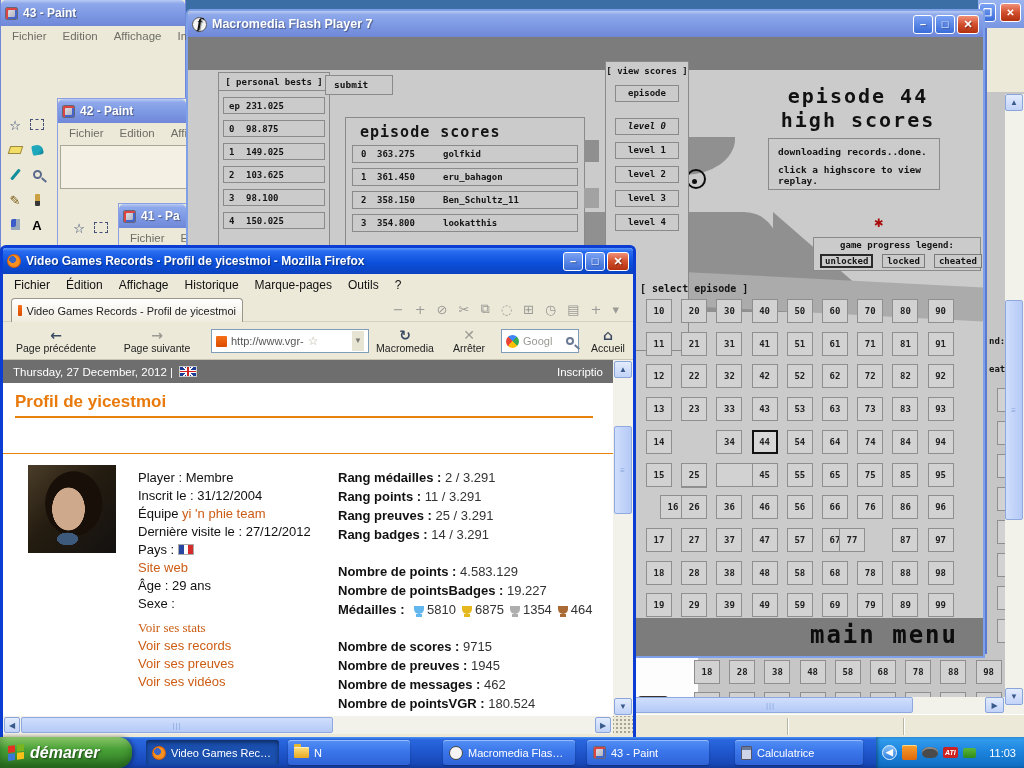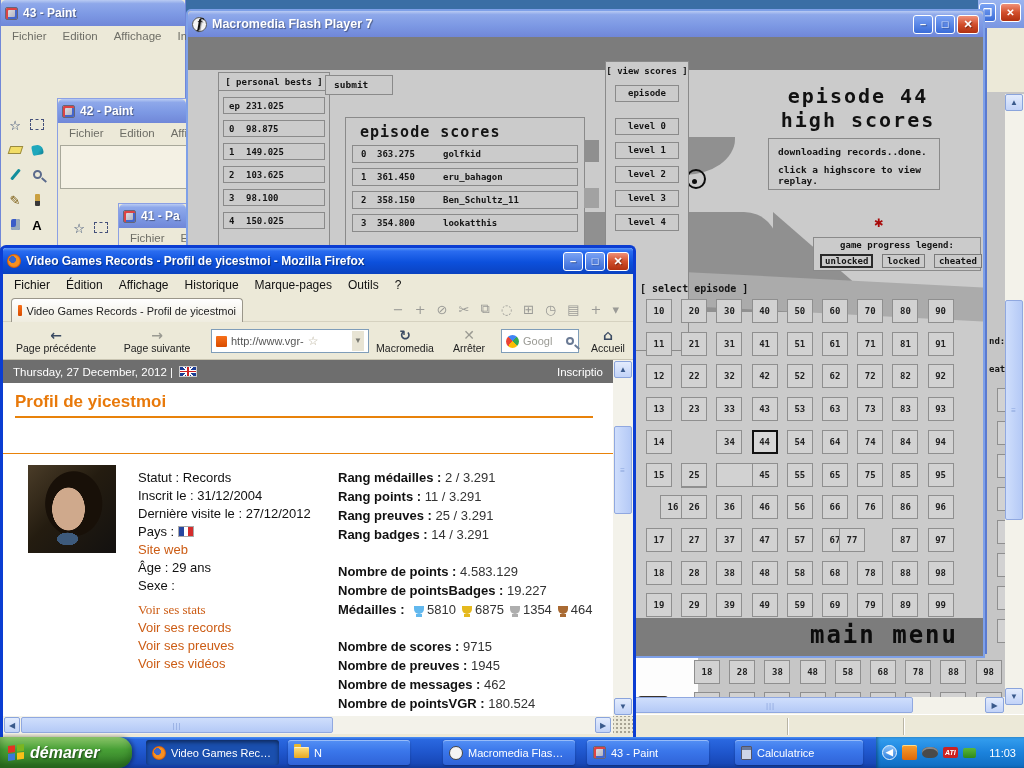--- a/index.html
+++ b/index.html
@@ -67,21 +67,21 @@
   .esrow{margin:5px 6px 0;height:18px;border:1px solid #8a8a8a;display:flex;align-items:center;font-size:9px;font-weight:bold;}
   .esr{width:24px;padding-left:8px;}
   .ess{width:66px;}
   .sb-block1{left:396px;top:103px;width:15px;height:22px;background:#8f8f8f;}
   .sb-block2{left:396px;top:151px;width:15px;height:20px;background:#a2a2a2;}
   .vs-panel{left:417px;top:24px;width:84px;height:290px;}
   .vs-head{font-size:9px;font-weight:bold;text-align:center;padding-top:4px;}
   .vsbtn{margin:7px auto 0;width:64px;height:17px;border:1px solid #8a8a8a;font-size:9px;font-weight:bold;
     text-align:center;line-height:15px;background:#cbcbcb;}
   .vsbtn.first{margin-top:9px;}
-  .vsbtn.gap{margin-top:16px;}
+  .vsbtn.gap{margin-top:16px;font-style:italic;}
   .hs-line{position:absolute;width:270px;text-align:center;font-size:20px;font-weight:bold;letter-spacing:2px;color:#111;}
   .infobox{left:580px;top:101px;width:172px;height:52px;}
   .infobox div{font-size:9.5px;font-weight:bold;padding:7px 0 0 9px;}
   .qshape{left:493px;top:100px;width:54px;height:38px;background:#909090;border-radius:0 0 95% 0;}
   .player{left:498px;top:132px;width:20px;height:20px;border:2px solid #0d0d0d;border-radius:50%;}
   .player::after{content:"";position:absolute;left:4px;top:8px;width:5px;height:5px;background:#0d0d0d;border-radius:50%;}
   .mass1{left:360px;top:175px;width:230px;height:100px;background:#909090;border-radius:0 34px 0 0;}
   .mass2{left:585px;top:175px;width:115px;height:100px;background:#909090;clip-path:polygon(0 0,100% 100%,0 100%);}
   .floor{left:500px;top:243px;width:300px;height:34px;background:#ababab;transform:skewY(3deg);}
   .redstar{left:686px;top:176px;color:#a80a0a;font-size:15px;font-weight:bold;}
@@ -669,22 +669,23 @@
       <div class="datebar">
         <span>Thursday, 27 December, 2012 |</span>
         <span class="ukflag"></span>
         <span class="insc">Inscriptio</span>
       </div>
       <div class="pghead">Profil de yicestmoi</div>
       <div class="pghr"></div>
       <div class="ptabline"></div>
       <div class="avatar"></div>
       <div class="pleft" id="pleft">
-          <div class="pline"><span>Statut : Records</span></div>
+          <div class="pline"><span>Player : Membre</span></div>
           <div class="pline"><span>Inscrit le : 31/12/2004</span></div>
+          <div class="pline"><span>Équipe </span><span class="plink">yi 'n phie team</span></div>
           <div class="pline"><span>Dernière visite le : 27/12/2012</span></div>
           <div class="pline"><span>Pays : </span><span class="pic flag-fr"></span></div>
           <div class="pline"><span class="plink">Site web</span></div>
           <div class="pline"><span>Âge : 29 ans</span></div>
           <div class="pline"><span>Sexe : </span><span class="pic male-symbol"></span></div>
           <div class="pline gap"><span class="plink">Voir ses stats</span></div>
           <div class="pline"><span class="plink">Voir ses records</span></div>
           <div class="pline"><span class="plink">Voir ses preuves</span></div>
           <div class="pline"><span class="plink">Voir ses vidéos</span></div>
         </div>

